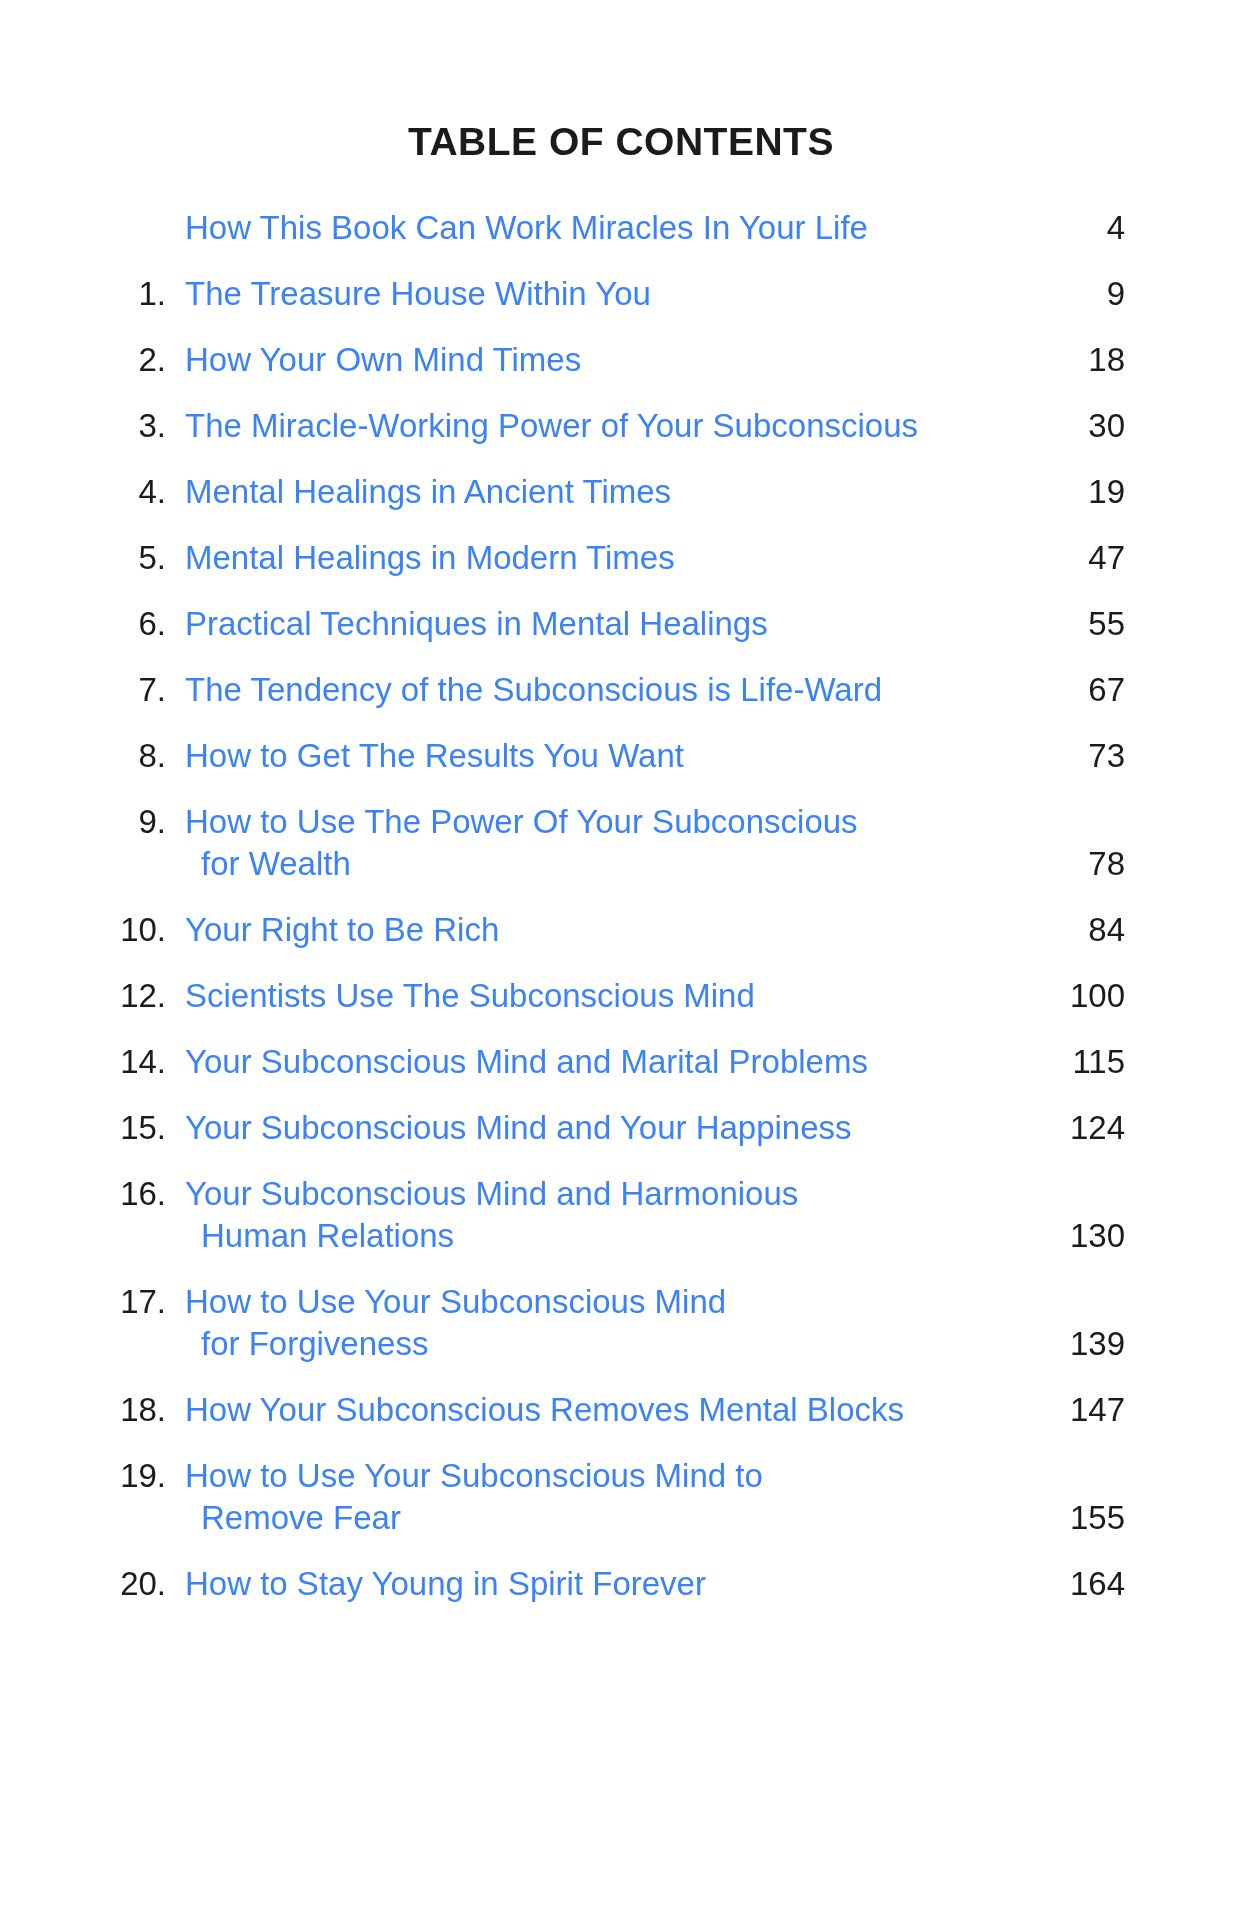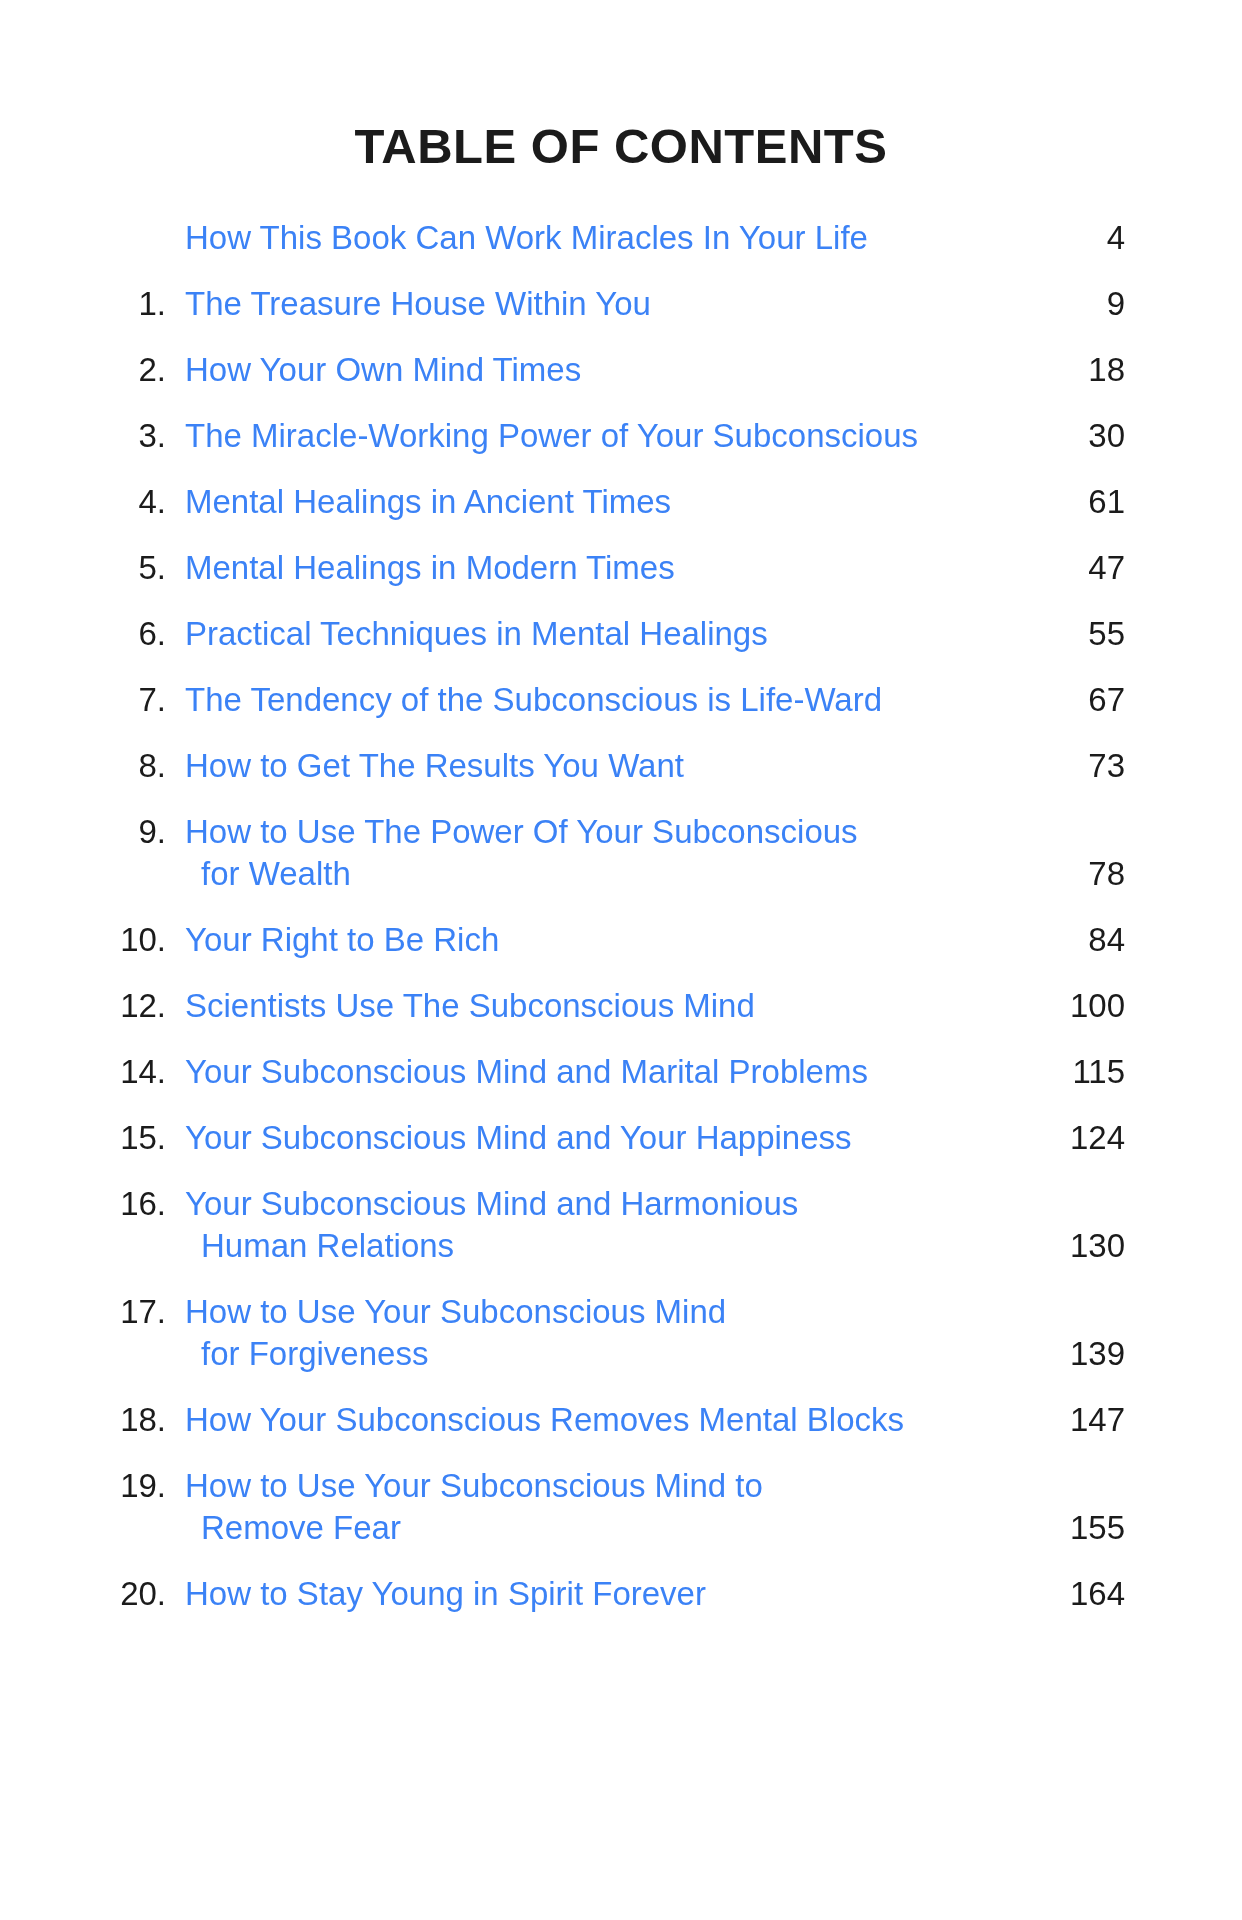--- a/index.html
+++ b/index.html
@@ -19,21 +19,21 @@
     position: relative;
     width: 1242px;
     height: 1920px;
     box-sizing: border-box;
     background: #ffffff;
     overflow: hidden;
   }
 
   .toc-title {
     text-align: center;
-    font-size: 49px;
+    font-size: 39px;
     font-weight: bold;
     letter-spacing: 0.5px;
     color: #1b1b1b;
     margin: 0;
     padding-top: 122px;
     line-height: 1.0;
   }
 
   .toc-list {
     margin: 0;
@@ -127,21 +127,21 @@
         <span class="toc-title-cell">
           <span class="toc-line">The Miracle-Working Power of Your Subconscious</span>
         </span>
         <span class="toc-page">30</span>
       </li>
       <li class="toc-row">
         <span class="toc-num">4.</span>
         <span class="toc-title-cell">
           <span class="toc-line">Mental Healings in Ancient Times</span>
         </span>
-        <span class="toc-page">61</span>
+        <span class="toc-page">19</span>
       </li>
       <li class="toc-row">
         <span class="toc-num">5.</span>
         <span class="toc-title-cell">
           <span class="toc-line">Mental Healings in Modern Times</span>
         </span>
         <span class="toc-page">47</span>
       </li>
       <li class="toc-row">
         <span class="toc-num">6.</span>

